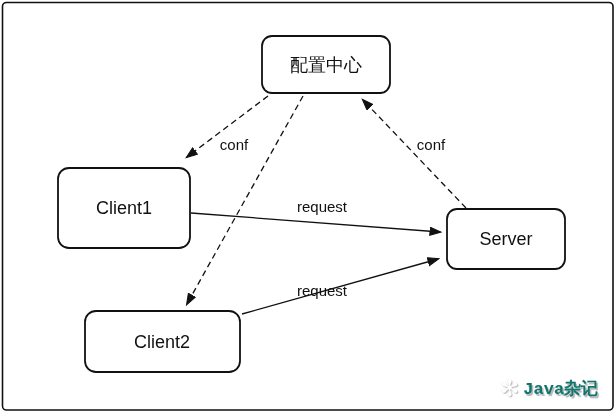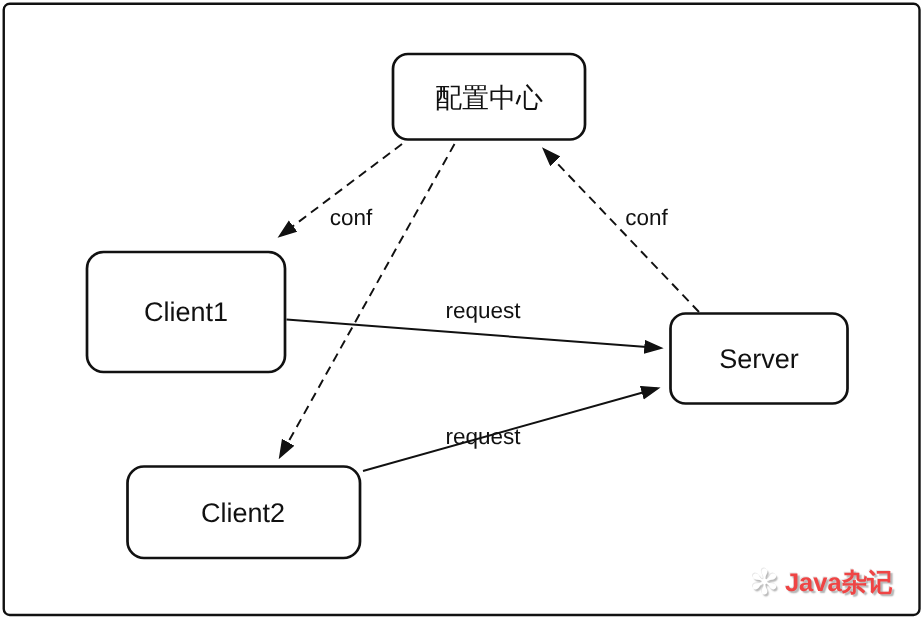--- a/index.html
+++ b/index.html
@@ -66,22 +66,23 @@
   .wm-brand .logo {
     font-size: 23px;
     line-height: 23px;
     color: #ffffff;
     text-shadow: 1px 1px 1px #b8b8b8, -0.5px -0.5px 0 #e8e8e8;
     margin-right: 4px;
   }
   .wm-brand .brand-text {
     font-size: 17px;
     font-weight: bold;
-    color: #ef4444;
+    color: #0f766e;
     text-shadow: 1.5px 1.5px 1px #b3b3b3, -0.5px -0.5px 0 #e6e6e6;
+    font-family: Liberation Mono, monospace;
   }
 </style>
 </head>
 <body>
 
 <div class="canvas">
   <svg width="616" height="416" viewBox="0 0 616 416">
     <defs>
       <marker id="arrow" markerUnits="userSpaceOnUse" markerWidth="13" markerHeight="11" refX="10.5" refY="4.5" orient="auto">
         <path d="M0.5,0.5 L11.5,4.5 L0.5,8.5 Z" fill="#111111" stroke="#111111" stroke-width="1"></path>

